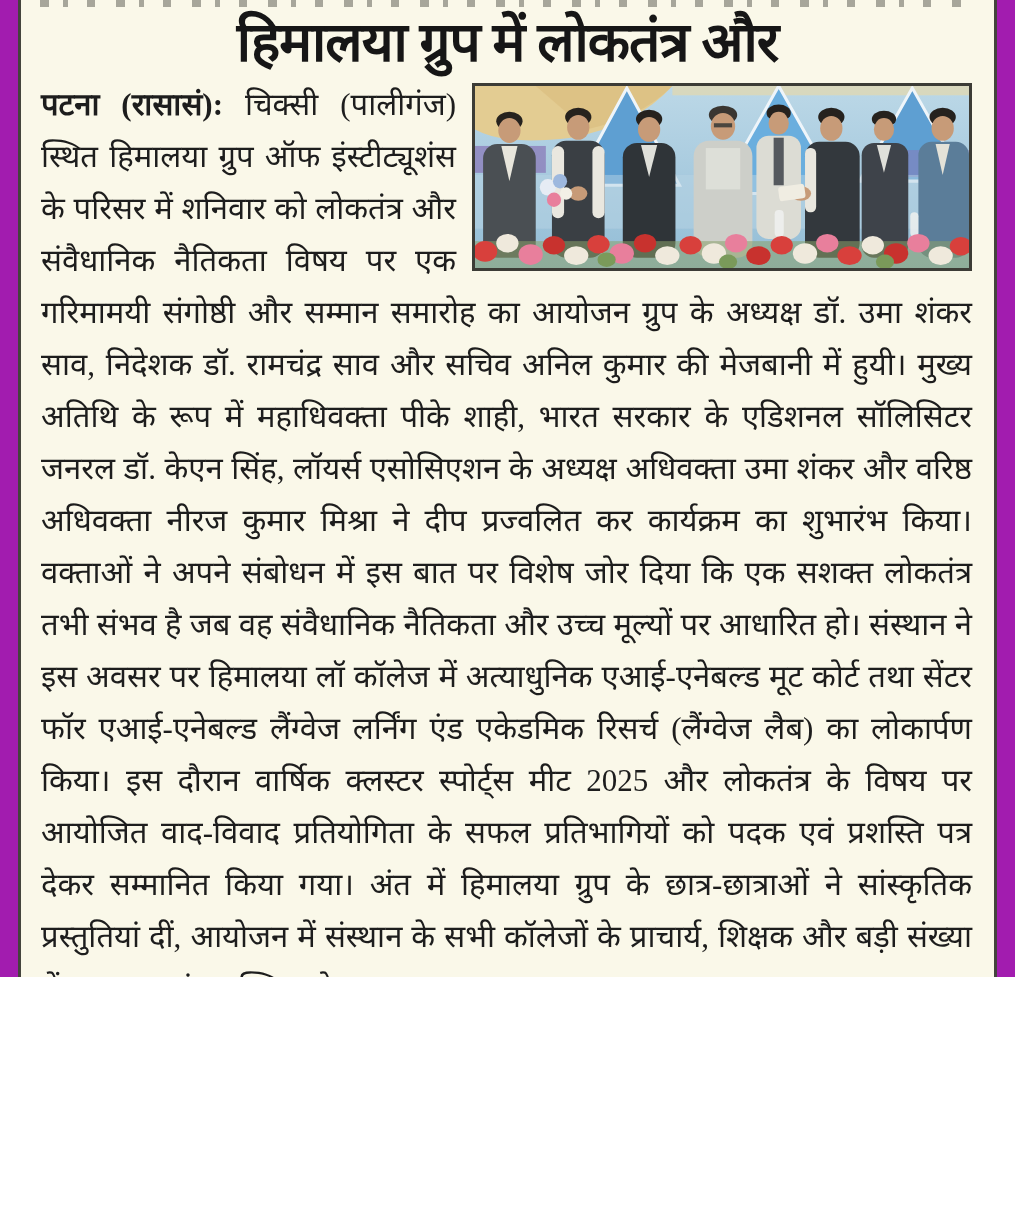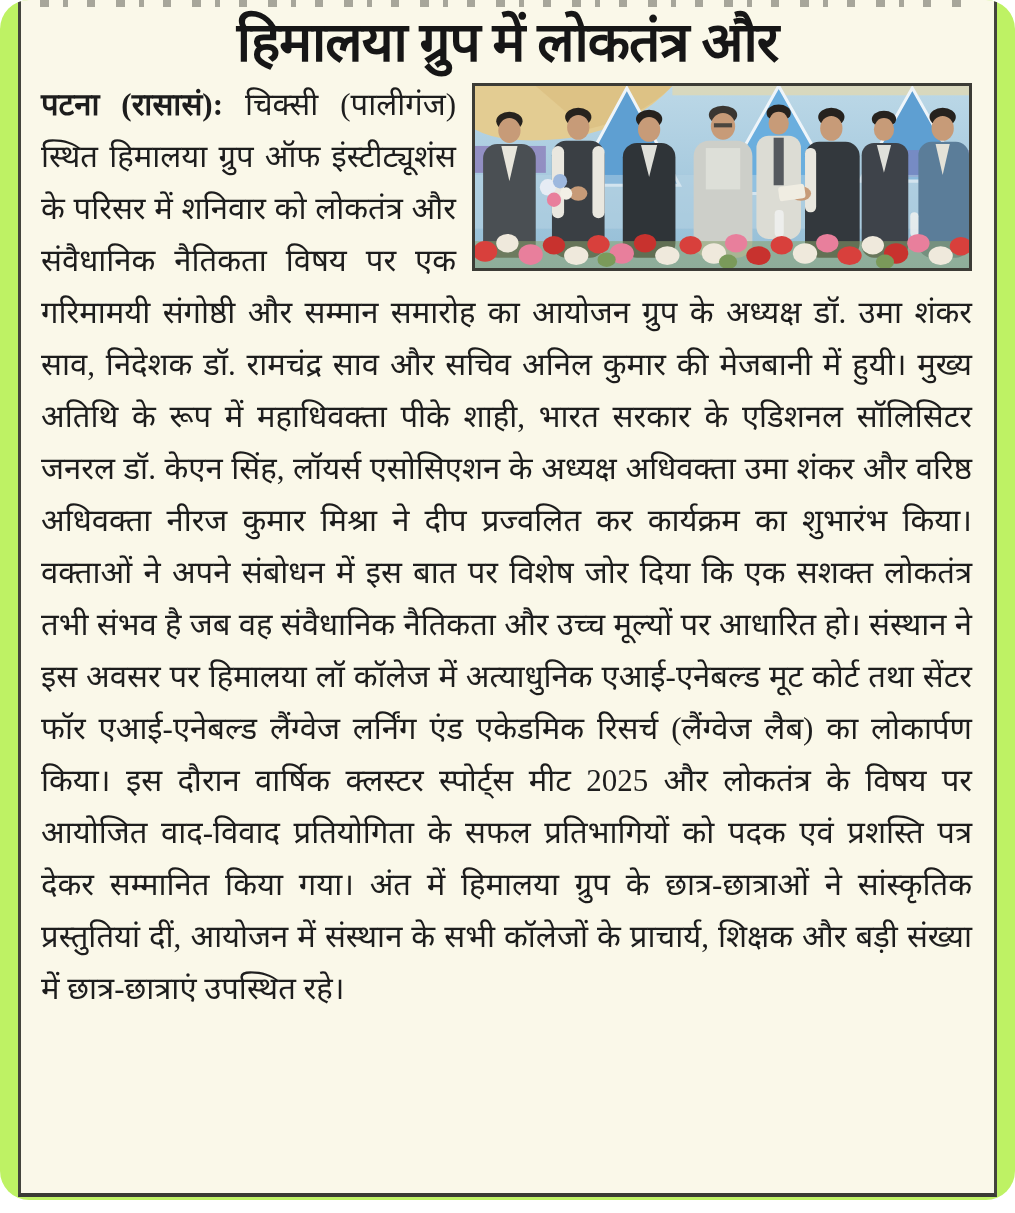--- a/index.html
+++ b/index.html
@@ -1,23 +1,22 @@
 <!DOCTYPE html>
 <html lang="hi"><head>
 <meta charset="utf-8">
 <style>
   html, body { margin: 0; padding: 0; background: #ffffff; }
   .stage {
     position: relative;
     width: 1015px;
-    height: 1200px;
-    background: #bef264;
+    height: 977px;
+    background: #a21caf;
     overflow: hidden;
     font-family: "Liberation Serif", "DejaVu Serif", serif;
-    border-radius: 29px;
   }
   
   .paper {
     position: absolute;
     left: 18px;
     top: 0;
     width: 979px;
     height: 1197px;
     box-sizing: border-box;
     background: #faf8e9;

